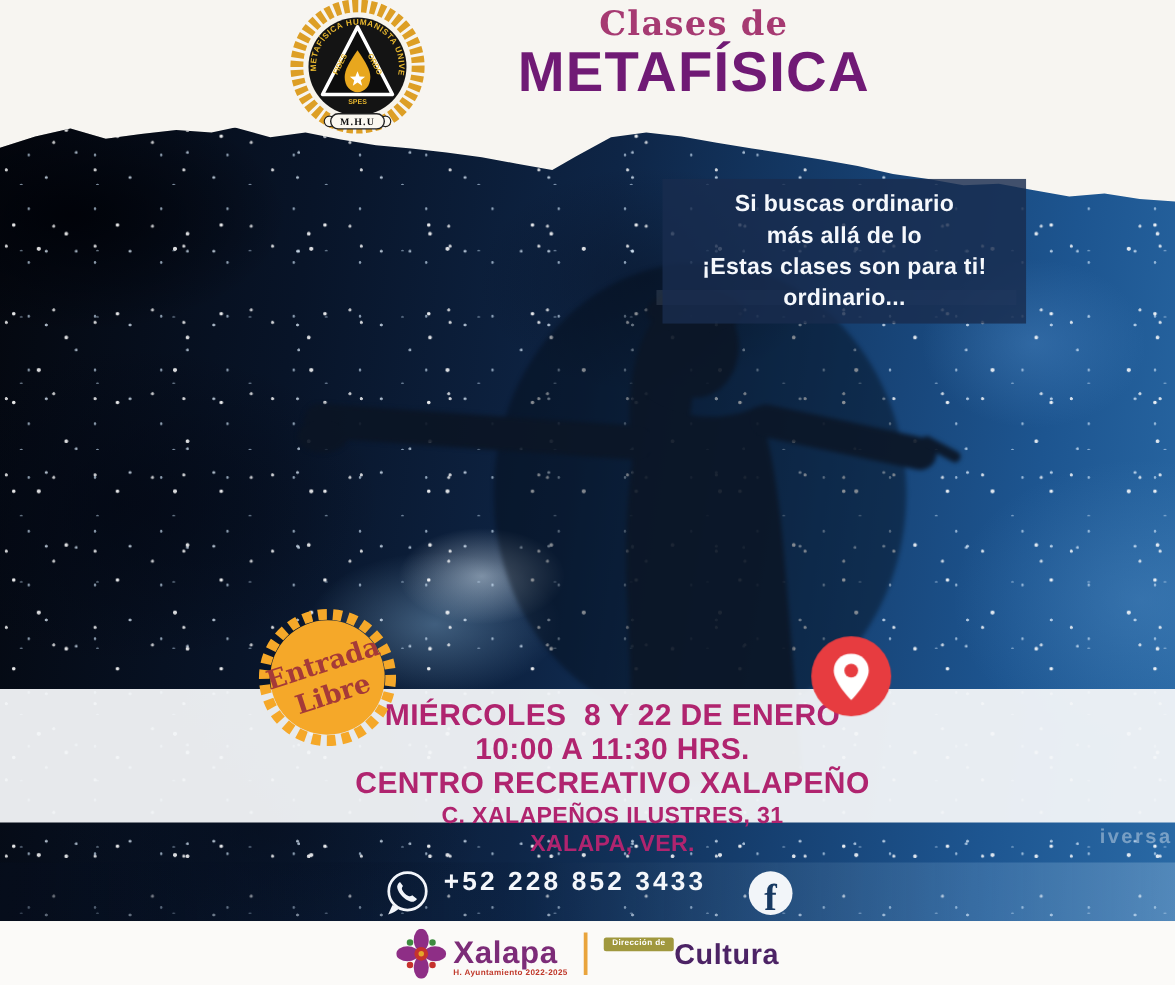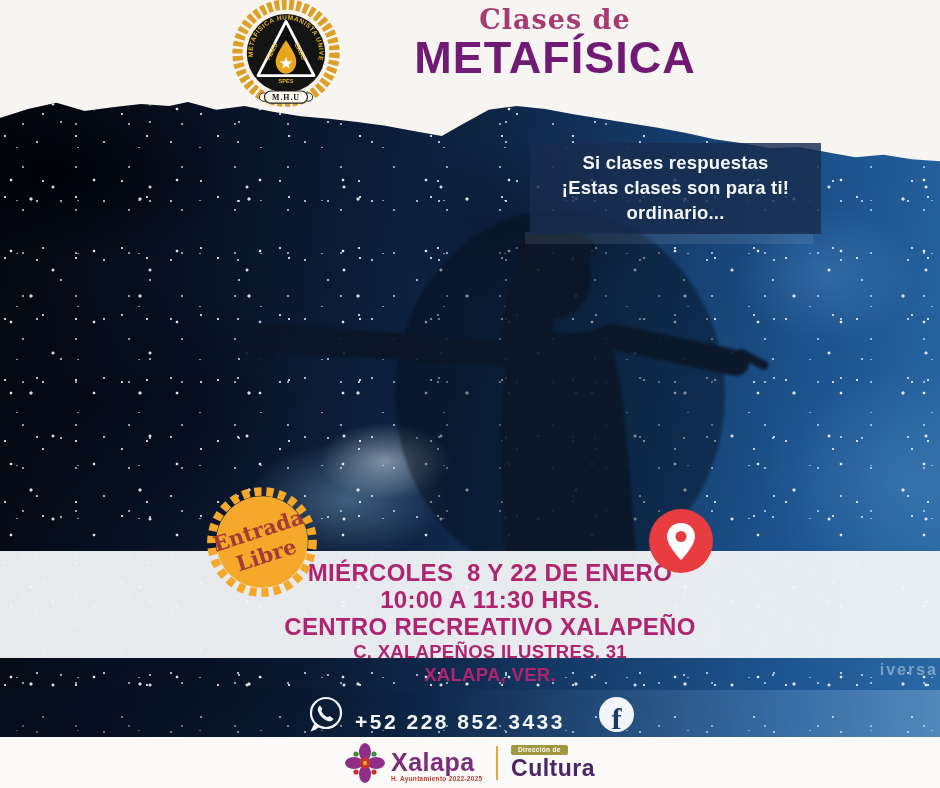--- a/index.html
+++ b/index.html
@@ -63,39 +63,39 @@
 
   
   .band{position:absolute;left:0;top:456px;width:940px;height:107px;background:rgba(243,245,248,.95);z-index:5;}
   .schedule{position:absolute;left:38px;right:-2px;top:8px;text-align:center;color:#b0246f;font-weight:bold;}
   .schedule .big{font-size:24px;line-height:27px;white-space:pre;letter-spacing:.3px;}
   .schedule .small{font-size:18.5px;line-height:23px;white-space:pre;letter-spacing:.3px;}
 
   
   .contact{position:absolute;left:0;top:596px;width:940px;height:46px;display:flex;
            align-items:center;justify-content:center;gap:34px;z-index:6;}
-  .cgroup{display:flex;align-items:flex-end;gap:9px;}
+  .cgroup{display:flex;align-items:flex-start;gap:9px;}
   .phone-text{color:#f4f7fb;font-weight:bold;font-size:21px;letter-spacing:2.5px;}
   .fb-circle{width:35px;height:35px;border-radius:50%;background:#f2f5f9;display:flex;
              align-items:center;justify-content:center;overflow:hidden;}
   .fb-f{color:#173962;font-weight:bold;font-size:30px;font-family:"Liberation Serif",serif;
         transform:translateY(5px);}
   .fb-text{color:#eef2f8;font-weight:bold;font-size:18.5px;letter-spacing:1.2px;}
   .watermark{position:absolute;right:2px;top:566px;color:rgba(255,255,255,.38);font-weight:bold;
              font-size:16px;letter-spacing:2px;z-index:6;}
 
   
   .footer{position:absolute;left:0;top:737px;width:940px;height:51px;background:#fbfaf8;z-index:3;
           display:flex;align-items:center;justify-content:center;}
   .xalapa-block{display:flex;align-items:flex-end;gap:6px;}
   .xalapa-text{display:flex;flex-direction:column;line-height:1;}
   .xalapa-word{font-weight:bold;font-size:25px;color:#7c2c78;letter-spacing:.5px;}
   .xalapa-sub{font-size:6.5px;color:#c0392b;font-weight:bold;margin-top:1px;letter-spacing:.3px;}
   .v-divider{width:2.5px;height:34px;background:#e9a43c;margin:0 13px;}
-  .cultura-block{display:flex;flex-direction:column;align-items:flex-start;line-height:1;}
+  .cultura-block{display:flex;flex-direction:row;align-items:flex-start;line-height:1;}
   .cultura-tag{background:#a0983e;color:#ffffff;font-weight:bold;font-size:6.5px;
                padding:2px 7px;border-radius:2px;letter-spacing:.3px;}
   .cultura-word{font-weight:bold;font-size:23px;color:#4c2365;margin-top:2px;letter-spacing:.5px;}
 </style>
 </head>
 <body>
 
 <div class="poster">
 
   <div class="header">
@@ -141,21 +141,22 @@
           <ellipse cx="258" cy="254" rx="20" ry="13"></ellipse>
           <rect x="600" y="226" width="152" height="26" rx="13" transform="rotate(12 600 240)"></rect>
           <rect x="738" y="252" width="34" height="9" rx="4" transform="rotate(28 738 256)"></rect>
         </g>
       </svg>
       <div class="contact-strip-tint"></div>
       <div class="ghost-strip"></div>
     </div>
 
     <div class="quote">
-      <div>Si clases respuestas</div>
+      <div>Si buscas ordinario</div>
+      <div>más allá de lo</div>
       <div>¡Estas clases son para ti!</div>
       <div>ordinario...</div>
     </div>
 
     <svg class="badge" viewBox="0 0 130 130">
       <circle cx="65" cy="65" r="48" fill="#f5a829"></circle>
       <circle cx="65" cy="65" r="53" fill="none" stroke="#f5a829" stroke-width="9" stroke-dasharray="7.5 5.2"></circle>
       <g transform="rotate(-18 65 65)" font-family="DejaVu Serif,serif" font-weight="bold" fill="#a53a38" text-anchor="middle">
         <text x="65" y="60" font-size="22">Entrada</text>
         <text x="65" y="87" font-size="22">Libre</text>

